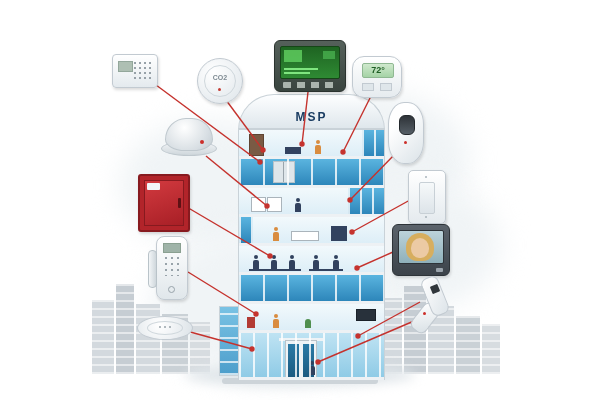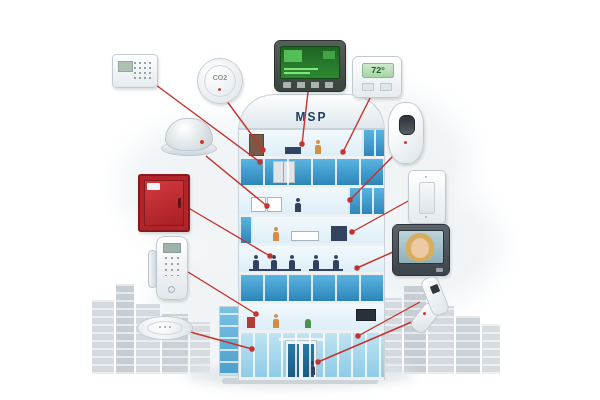--- a/index.html
+++ b/index.html
@@ -96,21 +96,21 @@
   .d-lcd .screen{position:absolute;left:5px;right:5px;top:5px;bottom:12px;background:linear-gradient(180deg,#1f6422,#2e8a33);
          border:1px solid #154617;border-radius:2px;overflow:hidden;}
   .d-lcd .blk1{position:absolute;left:3px;top:3px;width:18px;height:12px;background:#5ecb5e;opacity:.85;}
   .d-lcd .blk2{position:absolute;right:4px;top:4px;width:12px;height:8px;background:#49b04f;opacity:.8;}
   .d-lcd .ln1{position:absolute;left:3px;bottom:8px;width:34px;height:2px;background:#7fe57f;}
   .d-lcd .ln2{position:absolute;left:3px;bottom:4px;width:26px;height:2px;background:#7fe57f;}
   .d-lcd .btnrow{position:absolute;left:8px;right:8px;bottom:3px;height:6px;border-radius:1px;
          background-image:repeating-linear-gradient(90deg,#aab4ae 0 8px,transparent 8px 14px);}
 
   .d-thermo{left:352px;top:56px;width:48px;height:40px;background:linear-gradient(180deg,#ffffff,#e6ebef);
-            border:1px solid #c2cad1;border-radius:6px;}
+            border:1px solid #c2cad1;border-radius:12px;}
   .d-thermo .disp{position:absolute;left:9px;top:6px;width:30px;height:13px;background:linear-gradient(#cfe9cd,#a5d3a6);
             border:1px solid #8fb892;border-radius:2px;text-align:center;font-size:9px;line-height:13px;font-weight:bold;color:#1e5e24;}
   .d-thermo .b1,.d-thermo .b2{position:absolute;bottom:6px;width:10px;height:6px;background:#dfe6ea;border:1px solid #c2cad1;}
   .d-thermo .b1{left:9px}.d-thermo .b2{left:27px}
 
   .d-smoke{left:160px;top:116px;width:58px;height:42px;}
   .d-smoke .base{position:absolute;left:1px;bottom:2px;width:54px;height:13px;border-radius:50%;
             background:linear-gradient(#f2f5f7,#cfd7dc);border:1px solid #bfc8ce;}
   .d-smoke .dome{position:absolute;left:5px;top:2px;width:46px;height:31px;border:1px solid #bfc8ce;
             background:radial-gradient(circle at 40% 28%,#ffffff,#d6dde2 70%,#c3ccd2);

